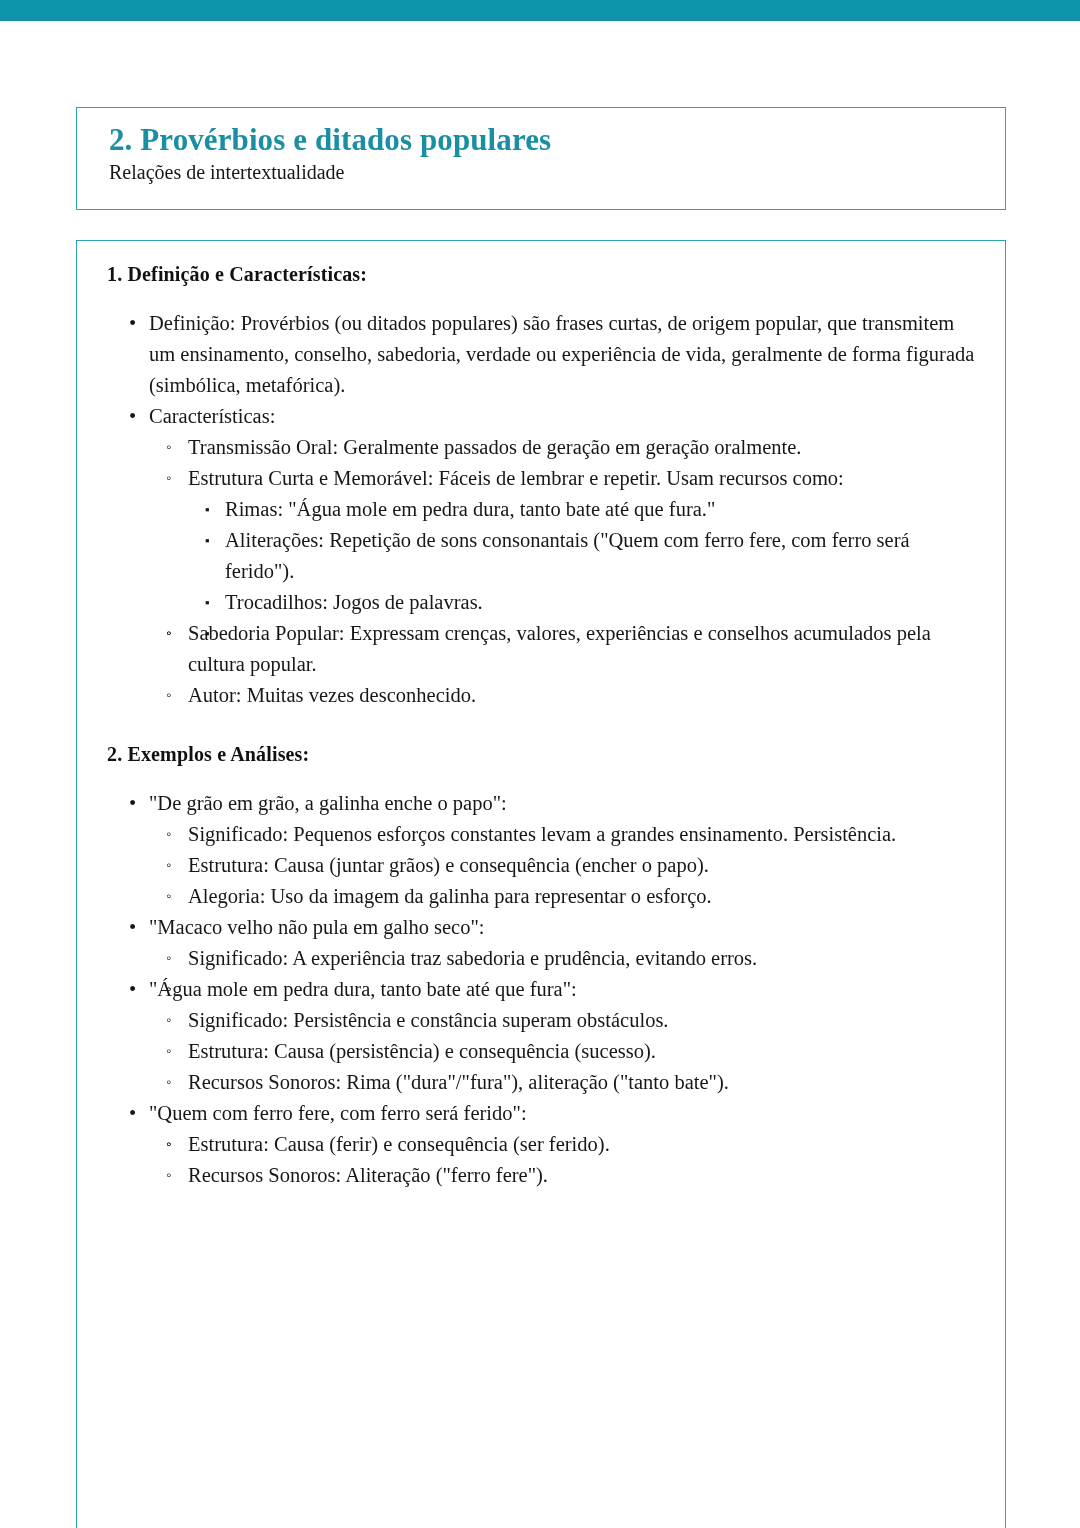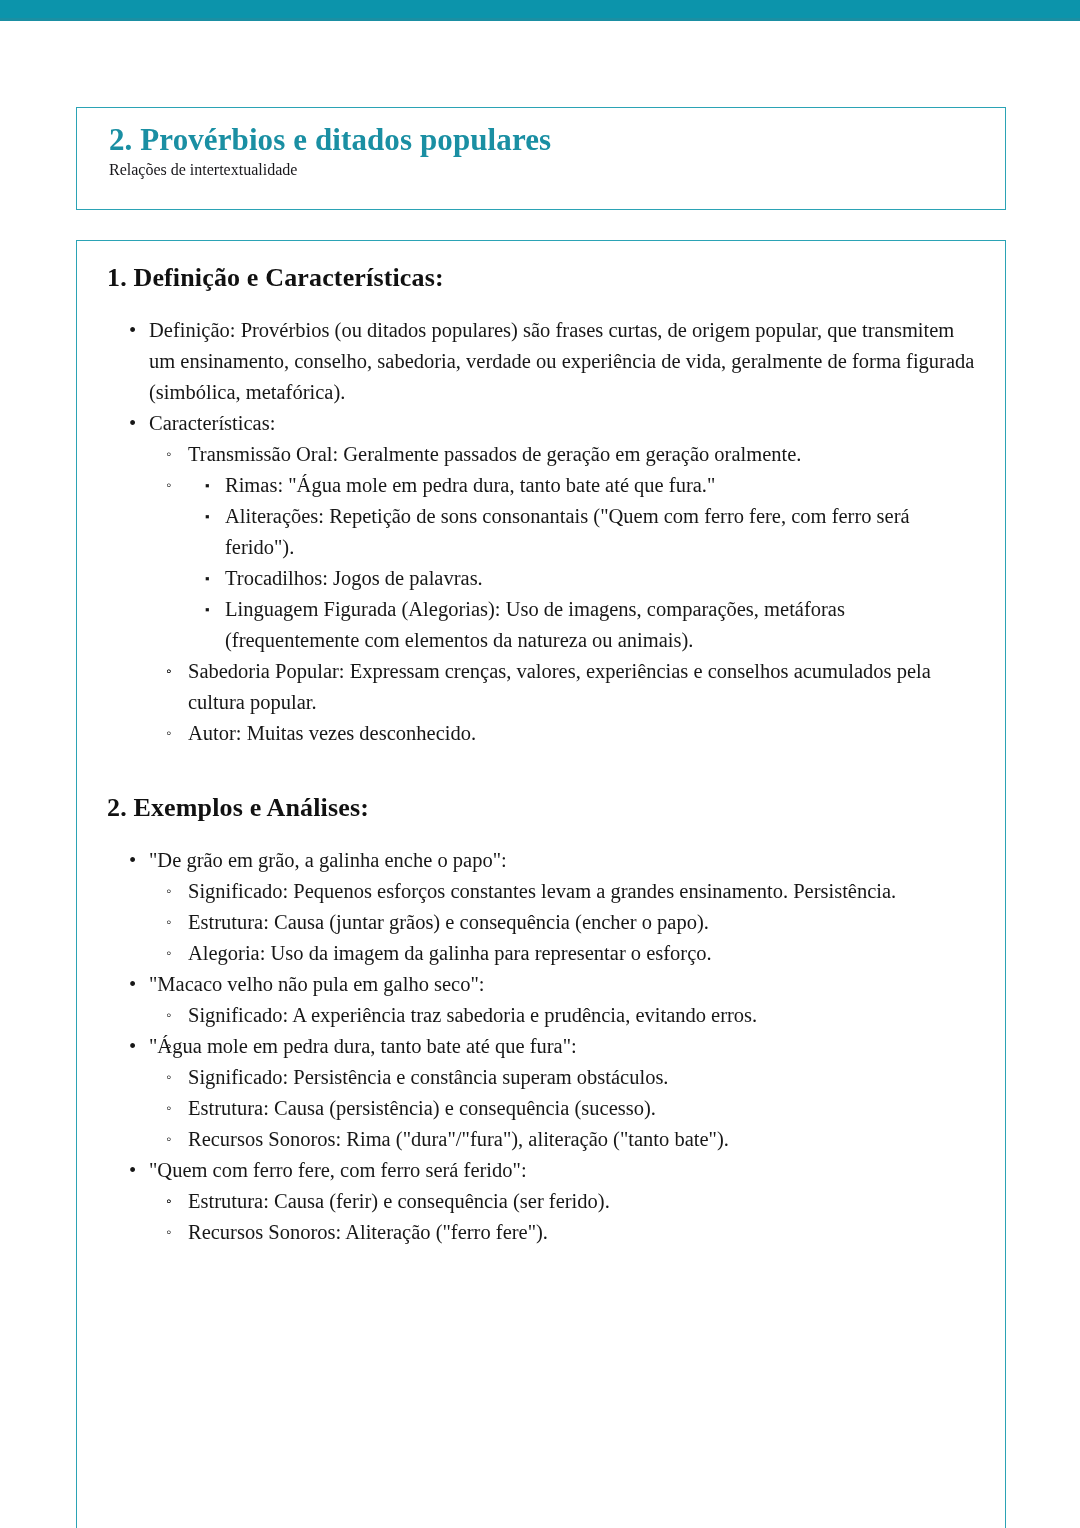--- a/index.html
+++ b/index.html
@@ -59,21 +59,21 @@
     font-size: 31px;
     font-weight: bold;
     color: #1a8fa3;
     letter-spacing: 0.1px;
     white-space: nowrap;
   }
   .header-subtitle {
     position: absolute;
     left: 32px;
     top: 53px;
-    font-size: 16px;
+    font-size: 20px;
     font-weight: normal;
     color: #17161a;
     white-space: nowrap;
   }
 
   
   .content-box {
     position: absolute;
     left: 76px;
     top: 219px;
@@ -86,27 +86,27 @@
   }
   .content-inner {
     position: absolute;
     left: 30px;
     top: 22px;
     width: 872px;
   }
 
   
   .section-heading {
-    font-size: 26px;
+    font-size: 20px;
     font-weight: bold;
     color: #111111;
     margin: 0 0 4px 0;
     letter-spacing: 0.15px;
   }
-  .heading-gap-top { margin-top: 44px; }
+  .heading-gap-top { margin-top: 32px; }
 
   
   ul.lvl1, ul.lvl2, ul.lvl3 {
     margin: 0;
     padding: 0;
     list-style: none;
   }
   ul.lvl1 { margin-top: 22px; }
 
   li.item {
@@ -174,25 +174,25 @@
     <div class="header-subtitle">Relações de intertextualidade</div>
   </div>
 
   <div class="content-box">
     <div class="content-inner" id="content-root">
         <div class="section-heading">1. Definição e Características:</div>
         <ul class="lvl1">
           <li class="item"><span class="bullet">•</span><span class="txt">Definição: Provérbios (ou ditados populares) são frases curtas, de origem popular, que transmitem um ensinamento, conselho, sabedoria, verdade ou experiência de vida, geralmente de forma figurada (simbólica, metafórica).</span></li>
           <li class="item"><span class="bullet">•</span><span class="txt">Características:</span><ul class="lvl2 nest2">
               <li class="item"><span class="bullet">◦</span><span class="txt">Transmissão Oral: Geralmente passados de geração em geração oralmente.</span></li>
-              <li class="item"><span class="bullet">◦</span><ul class="lvl3 nest3">
+              <li class="item"><span class="bullet">◦</span><span class="txt">Estrutura Curta e Memorável: Fáceis de lembrar e repetir. Usam recursos como:</span><ul class="lvl3 nest3">
                   <li class="item"><span class="bullet">▪</span><span class="txt">Rimas: "Água mole em pedra dura, tanto bate até que fura."</span></li>
                   <li class="item"><span class="bullet">▪</span><span class="txt">Aliterações: Repetição de sons consonantais ("Quem com ferro fere, com ferro será ferido").</span></li>
                   <li class="item"><span class="bullet">▪</span><span class="txt">Trocadilhos: Jogos de palavras.</span></li>
-                  <li class="item"><span class="bullet">▪</span><span class="txt">Linguagem Figurada (Alegorias): Uso de imagens, comparações, metáforas (frequentemente com elementos da natureza ou animais).</span></li>
+                  <li class="item"><span class="bullet">▪</span></li>
                 </ul></li>
               <li class="item"><span class="bullet">◦</span></li>
               <li class="item"><span class="bullet">◦</span><span class="txt">Sabedoria Popular: Expressam crenças, valores, experiências e conselhos acumulados pela cultura popular.</span></li>
               <li class="item"><span class="bullet">◦</span><span class="txt">Autor: Muitas vezes desconhecido.</span></li>
             </ul></li>
         </ul>
         <div class="section-heading heading-gap-top">2. Exemplos e Análises:</div>
         <ul class="lvl1">
           <li class="item"><span class="bullet">•</span><span class="txt">"De grão em grão, a galinha enche o papo":</span><ul class="lvl2 nest2">
               <li class="item"><span class="bullet">◦</span><span class="txt">Significado: Pequenos esforços constantes levam a grandes ensinamento. Persistência.</span></li>

